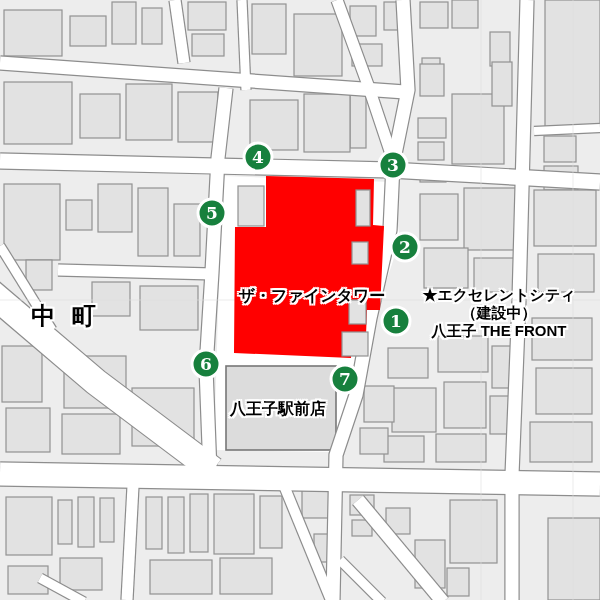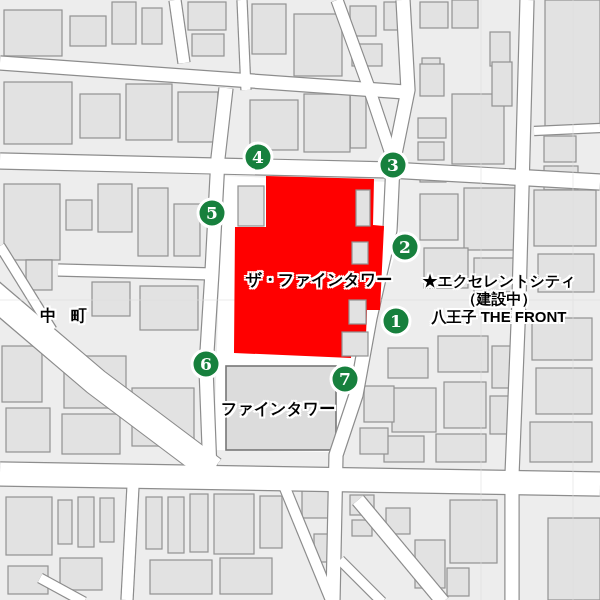--- a/index.html
+++ b/index.html
@@ -15,21 +15,21 @@
     display:flex;align-items:center;justify-content:center;line-height:1;
     box-sizing:content-box;z-index:30;
   }
   .map-label{
     position:absolute;transform:translate(-50%,-50%);text-align:center;
     font-weight:bold;color:#000;white-space:nowrap;z-index:20;
     text-shadow:-2px -2px 0 #fff,2px -2px 0 #fff,-2px 2px 0 #fff,2px 2px 0 #fff,
                 -2px 0 0 #fff,2px 0 0 #fff,0 -2px 0 #fff,0 2px 0 #fff;
   }
   #label-building{font-size:16px;line-height:19px;}
-  #label-district{font-size:16px;letter-spacing:5px;}
+  #label-district{font-size:24px;letter-spacing:5px;}
   #label-excellent{font-size:15px;line-height:18px;}
   #label-don{font-size:16px;line-height:19px;}
 </style>
 </head>
 <body>
 
 <div id="map-wrap">
   <svg id="map-svg" width="600" height="600" viewBox="0 0 600 600">
       <rect x="0" y="0" width="600" height="600" fill="#ededed"></rect>
       <polygon points="222,176 392,182 400,240 374,318 350,404 336,452 214,450" fill="#ffffff"></polygon>
@@ -167,34 +167,34 @@
       </g>
       <polygon points="266,176 374,179 373,225 384,226 380,310 367,310 366,335 352,336 351,358 234,353 235,227 266,227" fill="#ff0000"></polygon>
       <g>
         <rect x="356" y="190" width="14" height="36" fill="#e2e2e2" stroke="#929292" stroke-width="1.2"></rect>
         <rect x="352" y="242" width="16" height="22" fill="#e2e2e2" stroke="#929292" stroke-width="1.2"></rect>
         <rect x="349" y="300" width="17" height="24" fill="#e2e2e2" stroke="#929292" stroke-width="1.2"></rect>
         <rect x="342" y="332" width="26" height="24" fill="#e2e2e2" stroke="#929292" stroke-width="1.2"></rect>
       </g>
     </svg>
 
-  <div class="map-label" id="label-building" style="left: 312px; top: 279px; margin-left: 7px;">
+  <div class="map-label" id="label-building" style="left: 312px; top: 295px;">
     <div>ザ・ファインタワー</div>
   </div>
 
   <div class="map-label" id="label-district" style="left: 66px; top: 316px;">中 町</div>
 
-  <div class="map-label" id="label-excellent" style="left: 499px; top: 299px;">
+  <div class="map-label" id="label-excellent" style="left: 499px; top: 313px;">
     <div>★エクセレントシティ</div>
     <div>（建設中）</div>
     <div>八王子 THE FRONT</div>
   </div>
 
   <div class="map-label" id="label-don" style="left: 278px; top: 408px;">
-    <div>ファインタワー</div>
+    <div>八王子駅前店</div>
   </div>
 <div class="marker" style="left: 396px; top: 321px; background: rgb(23, 128, 61); border-color: rgb(255, 255, 255);">1</div>
     <div class="marker" style="left: 405px; top: 247px; background: rgb(23, 128, 61); border-color: rgb(255, 255, 255);">2</div>
     <div class="marker" style="left: 393px; top: 165px; background: rgb(23, 128, 61); border-color: rgb(255, 255, 255);">3</div>
     <div class="marker" style="left: 258px; top: 157px; background: rgb(23, 128, 61); border-color: rgb(255, 255, 255);">4</div>
     <div class="marker" style="left: 212px; top: 213px; background: rgb(23, 128, 61); border-color: rgb(255, 255, 255);">5</div>
     <div class="marker" style="left: 206px; top: 364px; background: rgb(23, 128, 61); border-color: rgb(255, 255, 255);">6</div>
     <div class="marker" style="left: 345px; top: 379px; background: rgb(23, 128, 61); border-color: rgb(255, 255, 255);">7</div>
   </div>
 

